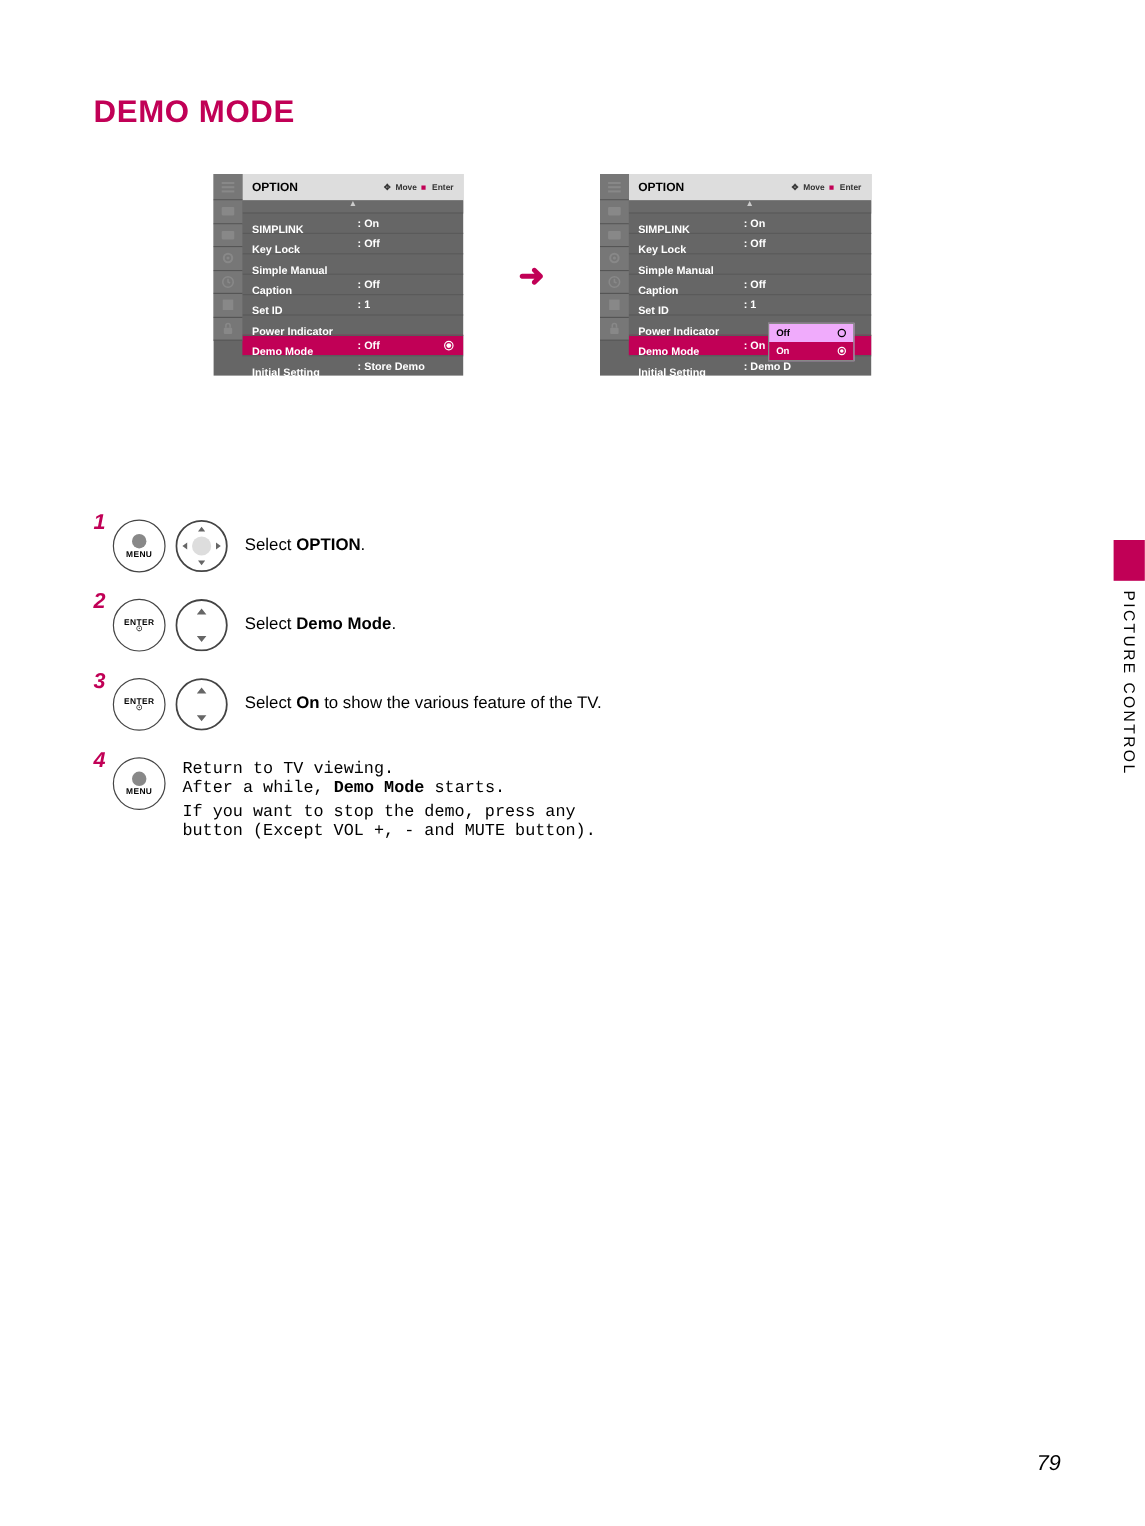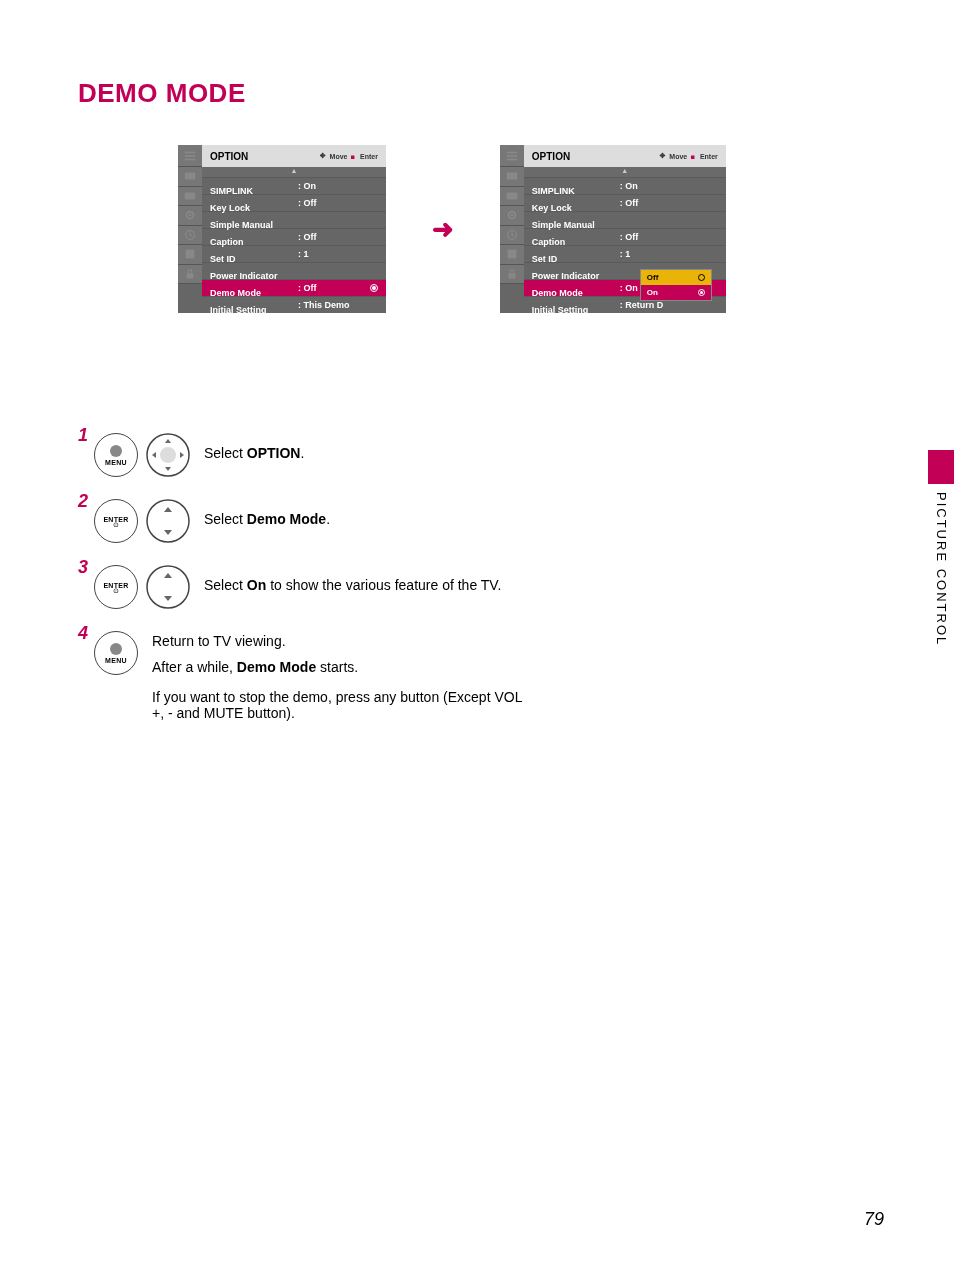--- a/index.html
+++ b/index.html
@@ -34,21 +34,21 @@
   .osd-header .hhint { font-size: 7px; font-weight: bold; color: #333; display: flex; align-items: center; gap: 4px; }
   .osd-header .hhint .dia { display:inline-block; transform: rotate(45deg); font-size:6px; color:#c10056;}
   .osd-row-tri { height: 10px; text-align: center; font-size: 7px; color: #ccc; background: #6a6a6a; }
   .osd-item { height: 17px; display: flex; align-items: center; padding: 0 8px; gap: 6px; border-top: 1px solid #5a5a5a; }
   .osd-item .lbl { width: 82px; margin-top: 10px; }
   .osd-item .val { flex: 1; }
   .osd-item.selected { background: #c10056; }
   .osd-item .radio { width: 8px; height: 8px; border: 1px solid #fff; border-radius: 50%; display: inline-flex; align-items: center; justify-content: center; }
   .osd-item .radio.on::after { content:''; width:4px; height:4px; background:#fff; border-radius:50%; }
 
-  .osd .popup { position: absolute; left: 140px; top: 124px; width: 72px; background: #eab308; color: #000; font-size: 8px; font-weight: bold; border: 1px solid #888; }
+  .osd .popup { position: absolute; left: 140px; top: 124px; width: 72px; background: #f0abfc; color: #000; font-size: 8px; font-weight: bold; border: 1px solid #888; }
   .osd .popup .popt { height: 15px; display:flex; align-items:center; padding:0 6px; justify-content: space-between; }
   .osd .popup .popt.sel { background: #c10056; color: #fff; }
   .osd .popup .popt .rsm { width:7px; height:7px; border:1px solid currentColor; border-radius:50%; display:inline-flex; align-items:center; justify-content:center;}
   .osd .popup .popt.sel .rsm::after { content:''; width:3px; height:3px; background:#fff; border-radius:50%;}
 
   
   .steps { margin-left: 0; }
   .step { display: flex; align-items: flex-start; gap: 14px; margin-bottom: 22px; }
   .stepnum { color: #c10056; font-size: 18px; font-style: italic; font-weight: bold; width: 12px; margin-top: -8px; margin-right:-10px; position:relative; z-index:2;}
   .rbtn { width: 44px; height: 44px; border: 1.5px solid #444; border-radius: 22px; display: flex; flex-direction: column; align-items: center; justify-content: center; background: #fff; position: relative; }
@@ -56,21 +56,21 @@
   .rbtn .btxt { font-size: 7px; font-weight: bold; letter-spacing: 0.3px; }
   .rbtn.enter .btxt { font-size: 7px; }
   .rbtn.enter .sdot { font-size: 7px; line-height:4px;}
   .dpad { width: 44px; height: 44px; position: relative; }
   .dpad svg { width: 44px; height: 44px; }
   .steptext { font-size: 14px; max-width: 360px; padding-top: 12px; }
   .steptext .b { font-weight: bold; }
 
   .step1 .steptext, .step2 .steptext, .step3 .steptext { padding-top: 12px; }
   .step4 { align-items: flex-start; }
-  .step4 .col { display: flex; flex-direction: column; gap: 10px; }
+  .step4 .col { display: flex; flex-direction: column; gap: 0; font-family: Liberation Mono, monospace; }
 
   .notebox { position: absolute; left: 530px; top: 596px; width: 316px; border: 1px solid #333; border-radius: 6px; padding: 10px 12px; font-size: 13.5px; line-height: 1.5; text-align: justify;}
   .notebox .sq { display:inline-block; width:7px; height:7px; background:#555; margin-right:6px; vertical-align:1px;}
   .notebox .bb { font-weight: bold; letter-spacing: 0.5px;}
 
   .controls-row { display:flex; align-items:center; gap:8px;}
 
 </style>
 </head>
 <body>
@@ -158,21 +158,21 @@
             <span class="lbl">Power Indicator</span>
             <span class="val"></span>
           </div>
         <div class="osd-item selected">
             <span class="lbl">Demo Mode</span>
             <span class="val">: Off</span>
             <span class="radio on"></span>
           </div>
         <div class="osd-item">
             <span class="lbl">Initial Setting</span>
-            <span class="val">: This Demo</span>
+            <span class="val">: Store Demo</span>
           </div>
       </div>
     </div>
 
     <div class="arrow-between">➜</div>
 
     <div class="osd" style="width: 226px;">
       <div class="osd-icons">
         <div class="osd-icon first">
             <svg viewBox="0 0 16 16">
@@ -249,21 +249,21 @@
         <div class="osd-item">
             <span class="lbl">Power Indicator</span>
             <span class="val"></span>
           </div>
         <div class="osd-item selected">
             <span class="lbl">Demo Mode</span>
             <span class="val">: On</span>
           </div>
         <div class="osd-item">
             <span class="lbl">Initial Setting</span>
-            <span class="val">: Return D</span>
+            <span class="val">: Demo D</span>
           </div>
       </div>
       <div class="popup">
         <div class="popt">
             <span>Off</span>
             <span class="rsm"></span>
           </div>
         <div class="popt sel">
             <span>On</span>
             <span class="rsm"></span>

